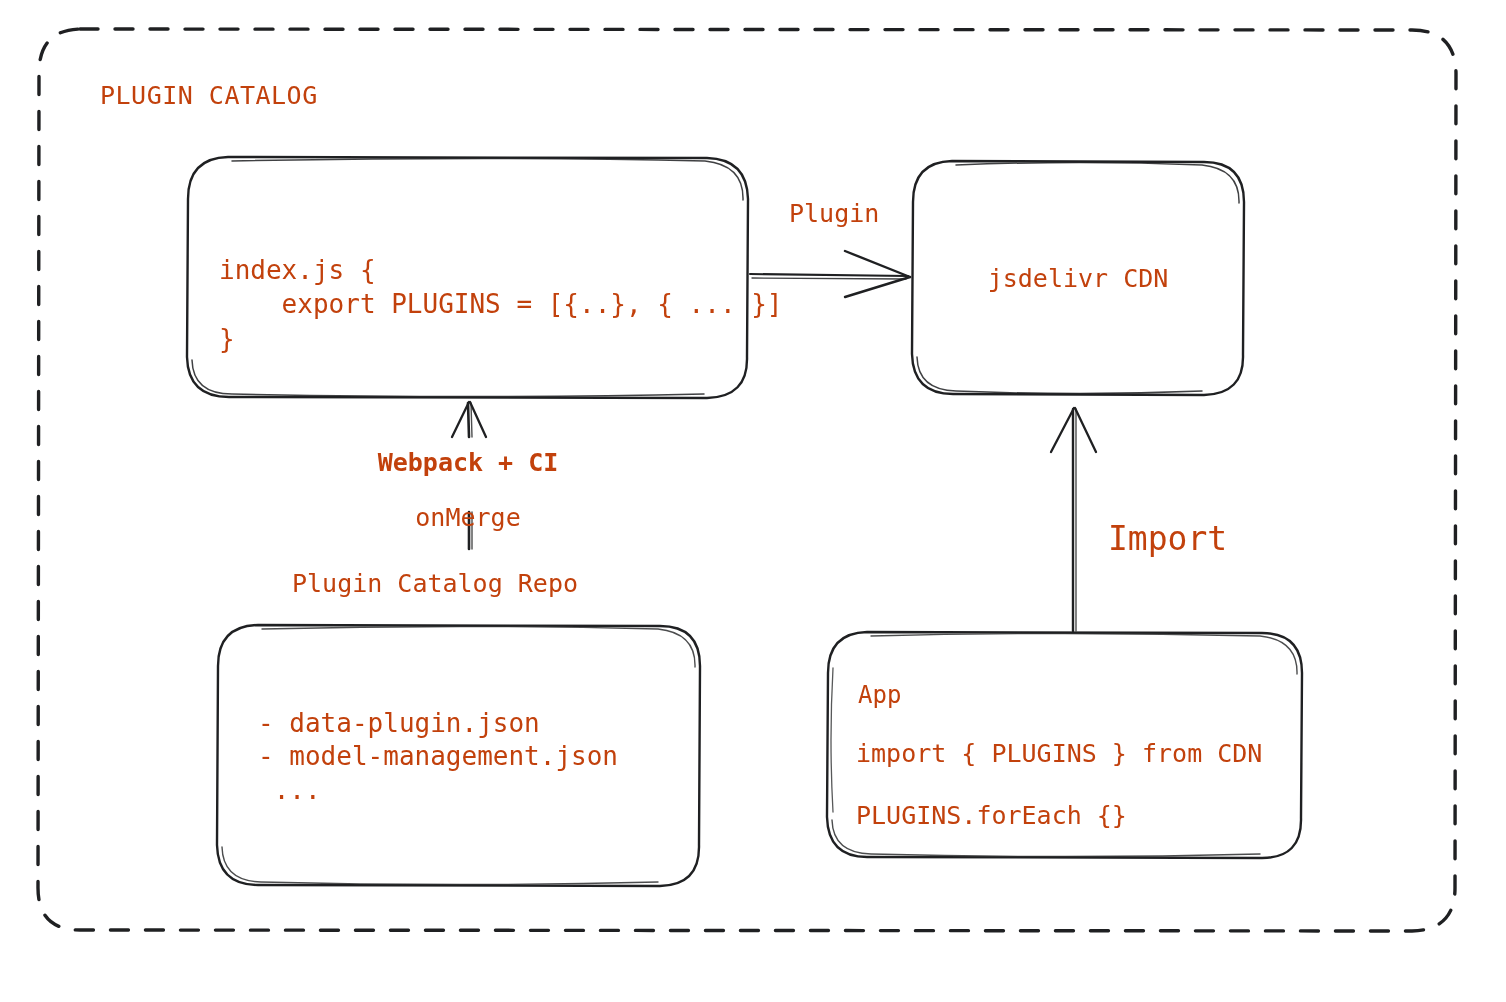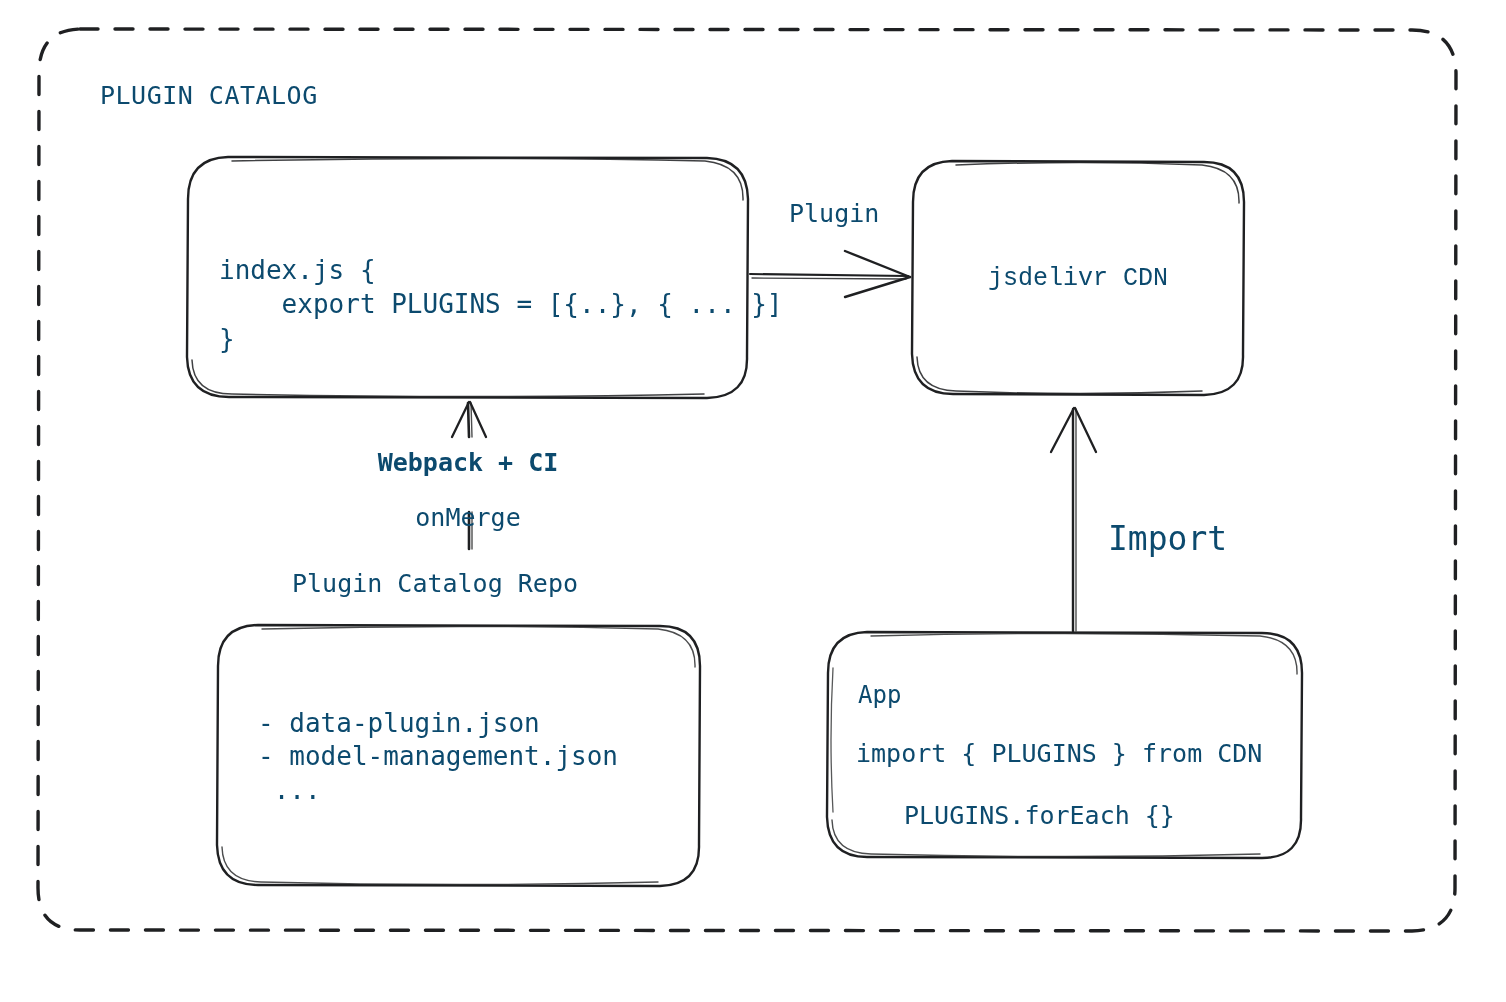--- a/index.html
+++ b/index.html
@@ -23,21 +23,21 @@
     position: absolute;
     left: 0;
     top: 0;
     width: 1506px;
     height: 1002px;
     pointer-events: none;
   }
   .lbl {
     position: absolute;
     white-space: pre;
-    color: #0c4a6e;
+    color: #c2410c;
     font-family: "DejaVu Sans Mono", "Liberation Mono", monospace;
     line-height: 1.25;
   }
 
   
   #catalog-title {
     left: 100px;
     top: 80px;
     font-size: 25px;
     letter-spacing: 0.5px;
@@ -58,21 +58,20 @@
     line-height: 1.32;
   }
 
   
   #cdn-title {
     left: 912px;
     top: 263px;
     width: 332px;
     text-align: center;
     font-size: 25px;
-    font-family: Liberation Mono, monospace;
   }
 
   
   #webpack-l1 {
     left: 468px;
     top: 447px;
     transform: translateX(-50%);
     font-size: 25px;
     font-weight: bold;
   }
@@ -118,21 +117,21 @@
     left: 858px;
     top: 680px;
     font-size: 24px;
   }
   #app-l1 {
     left: 856px;
     top: 738px;
     font-size: 25px;
   }
   #app-l2 {
-    left: 904px;
+    left: 856px;
     top: 800px;
     font-size: 25px;
   }
 </style>
 </head>
 <body>
 
 <div id="canvas">
 
   <svg id="sketch" viewBox="0 0 1506 1002">

